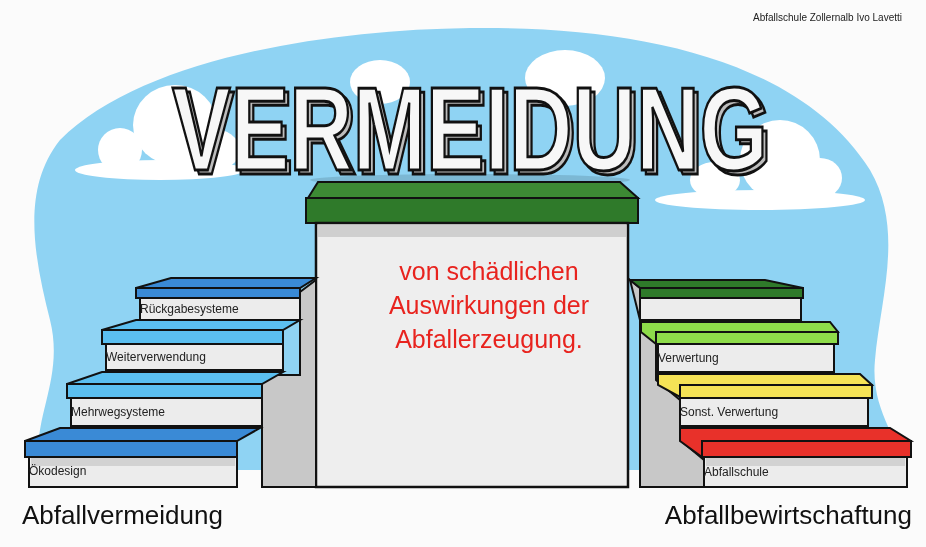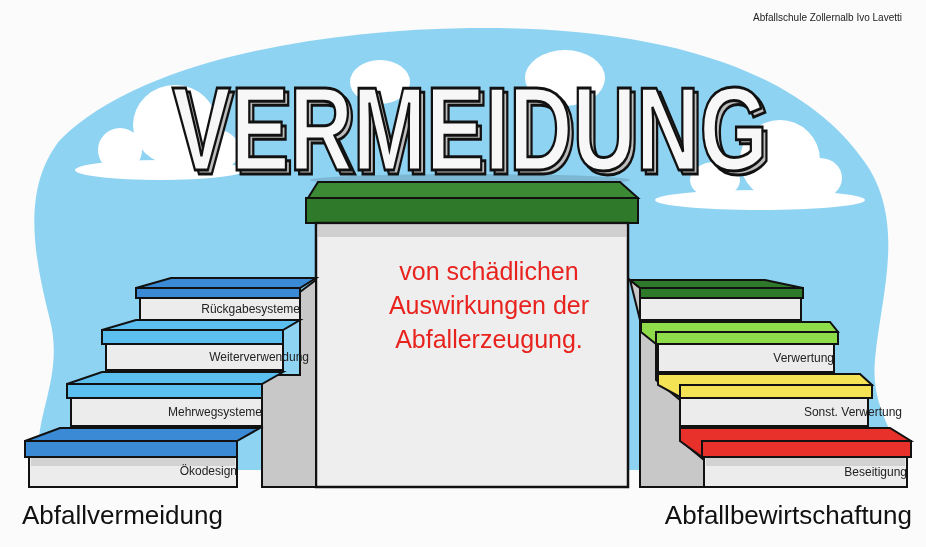--- a/index.html
+++ b/index.html
@@ -16,21 +16,21 @@
   }
   .title {
     position: absolute; left: 165px; top: 74px; width: 610px; height: 110px;
   }
   .title svg { width: 100%; height: 100%; }
   .center-text {
     position: absolute; left: 318px; top: 254px; width: 310px;
     text-align: center; color: #e8231e; font-size: 25px; line-height: 34px; padding-left: 16px;
   }
   .step-label {
-    position: absolute; font-size: 12px; color: #222; text-align: right;
+    position: absolute; font-size: 12px; color: #222; text-align: left;
     line-height: 14px;
   }
   .footer-label {
     position: absolute; top: 500px; font-size: 26px; color: #111;
   }
 </style>
 </head>
 <body>
 
 <div class="canvas">
@@ -117,23 +117,23 @@
     </svg>
   </div>
 
   <div class="center-text">
     <div>von schädlichen</div>
     <div>Auswirkungen der</div>
     <div>Abfallerzeugung.</div>
   </div>
 
   <div class="step-label" style="left:140px;top:302px;width:160px;">Rückgabesysteme</div>
-  <div class="step-label" style="left:106px;top:350px;width:177px;padding-left:26px;">Weiterverwendung</div>
+  <div class="step-label" style="left:106px;top:350px;width:177px;">Weiterverwendung</div>
   <div class="step-label" style="left:71px;top:405px;width:191px;">Mehrwegsysteme</div>
   <div class="step-label" style="left:29px;top:464px;width:208px;">Ökodesign</div>
 
   <div class="step-label" style="left:658px;top:351px;width:176px;">Verwertung</div>
   <div class="step-label" style="left:680px;top:405px;width:222px;">Sonst. Verwertung</div>
-  <div class="step-label" style="left:704px;top:465px;width:203px;">Beseitigung</div>
+  <div class="step-label" style="left:704px;top:465px;width:203px;">Abfallschule</div>
 
   <div class="footer-label" style="left:22px;">Abfallvermeidung</div>
   <div class="footer-label" style="right:14px;">Abfallbewirtschaftung</div>
 </div>
 
 </body></html>

